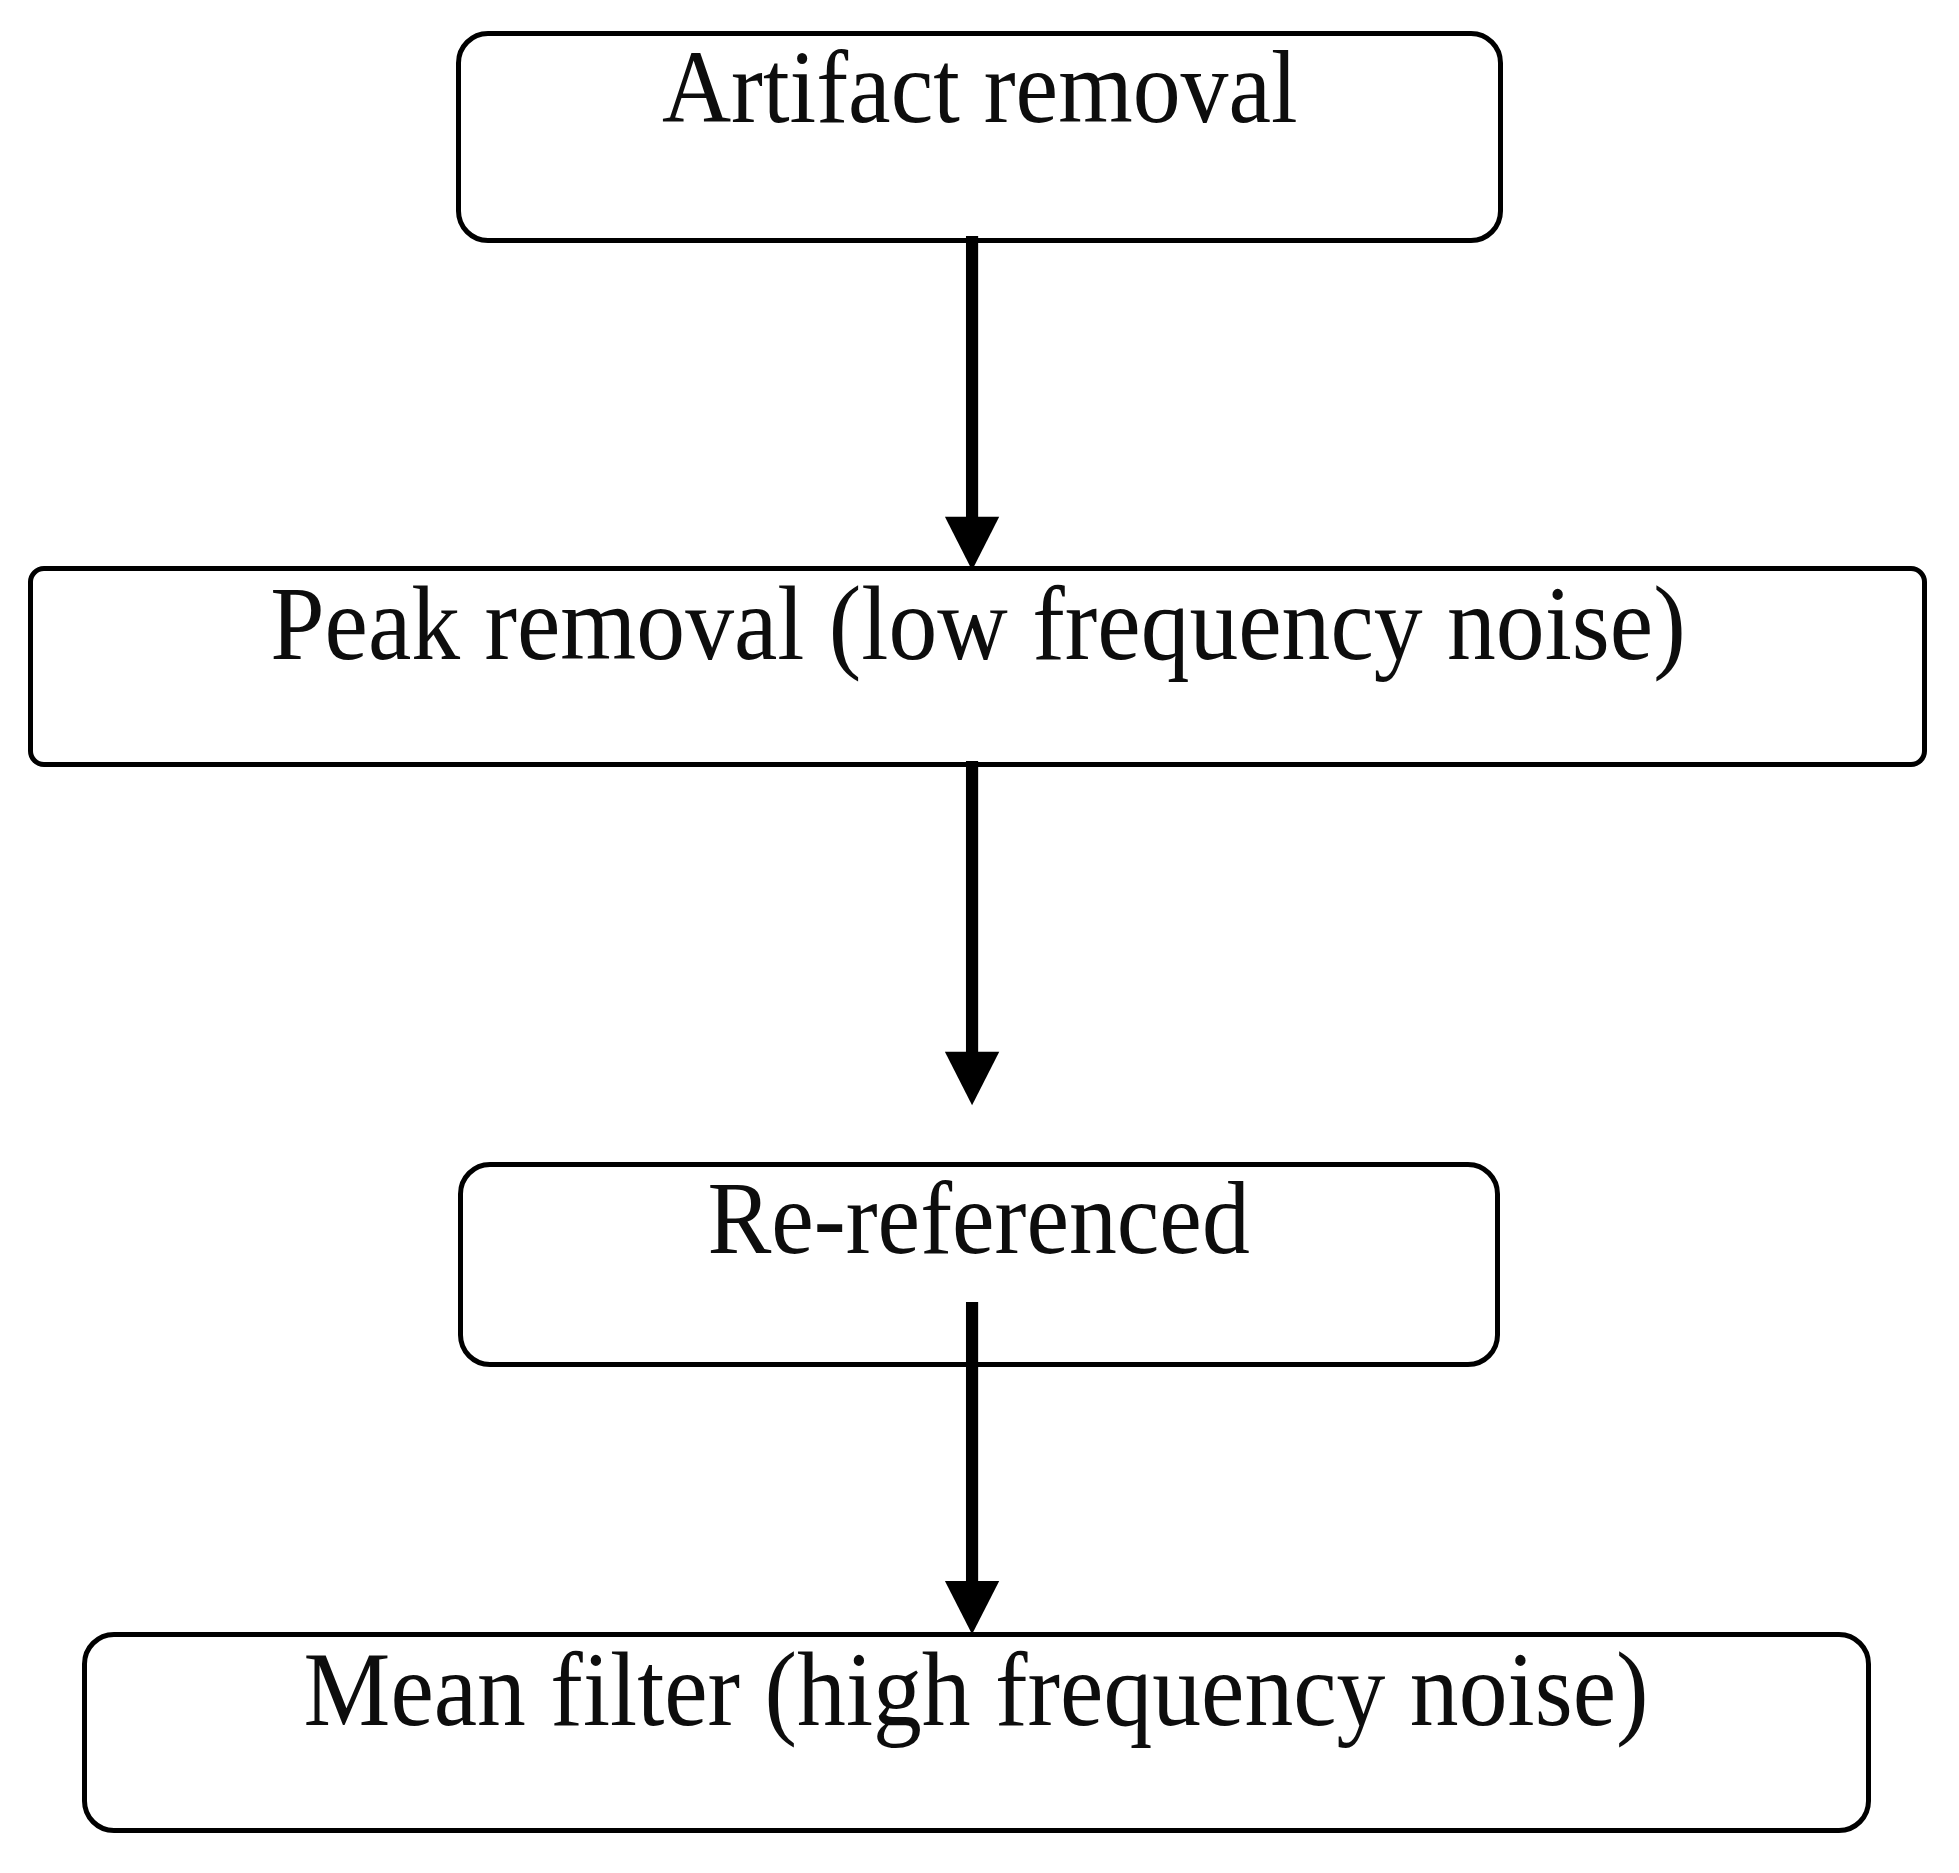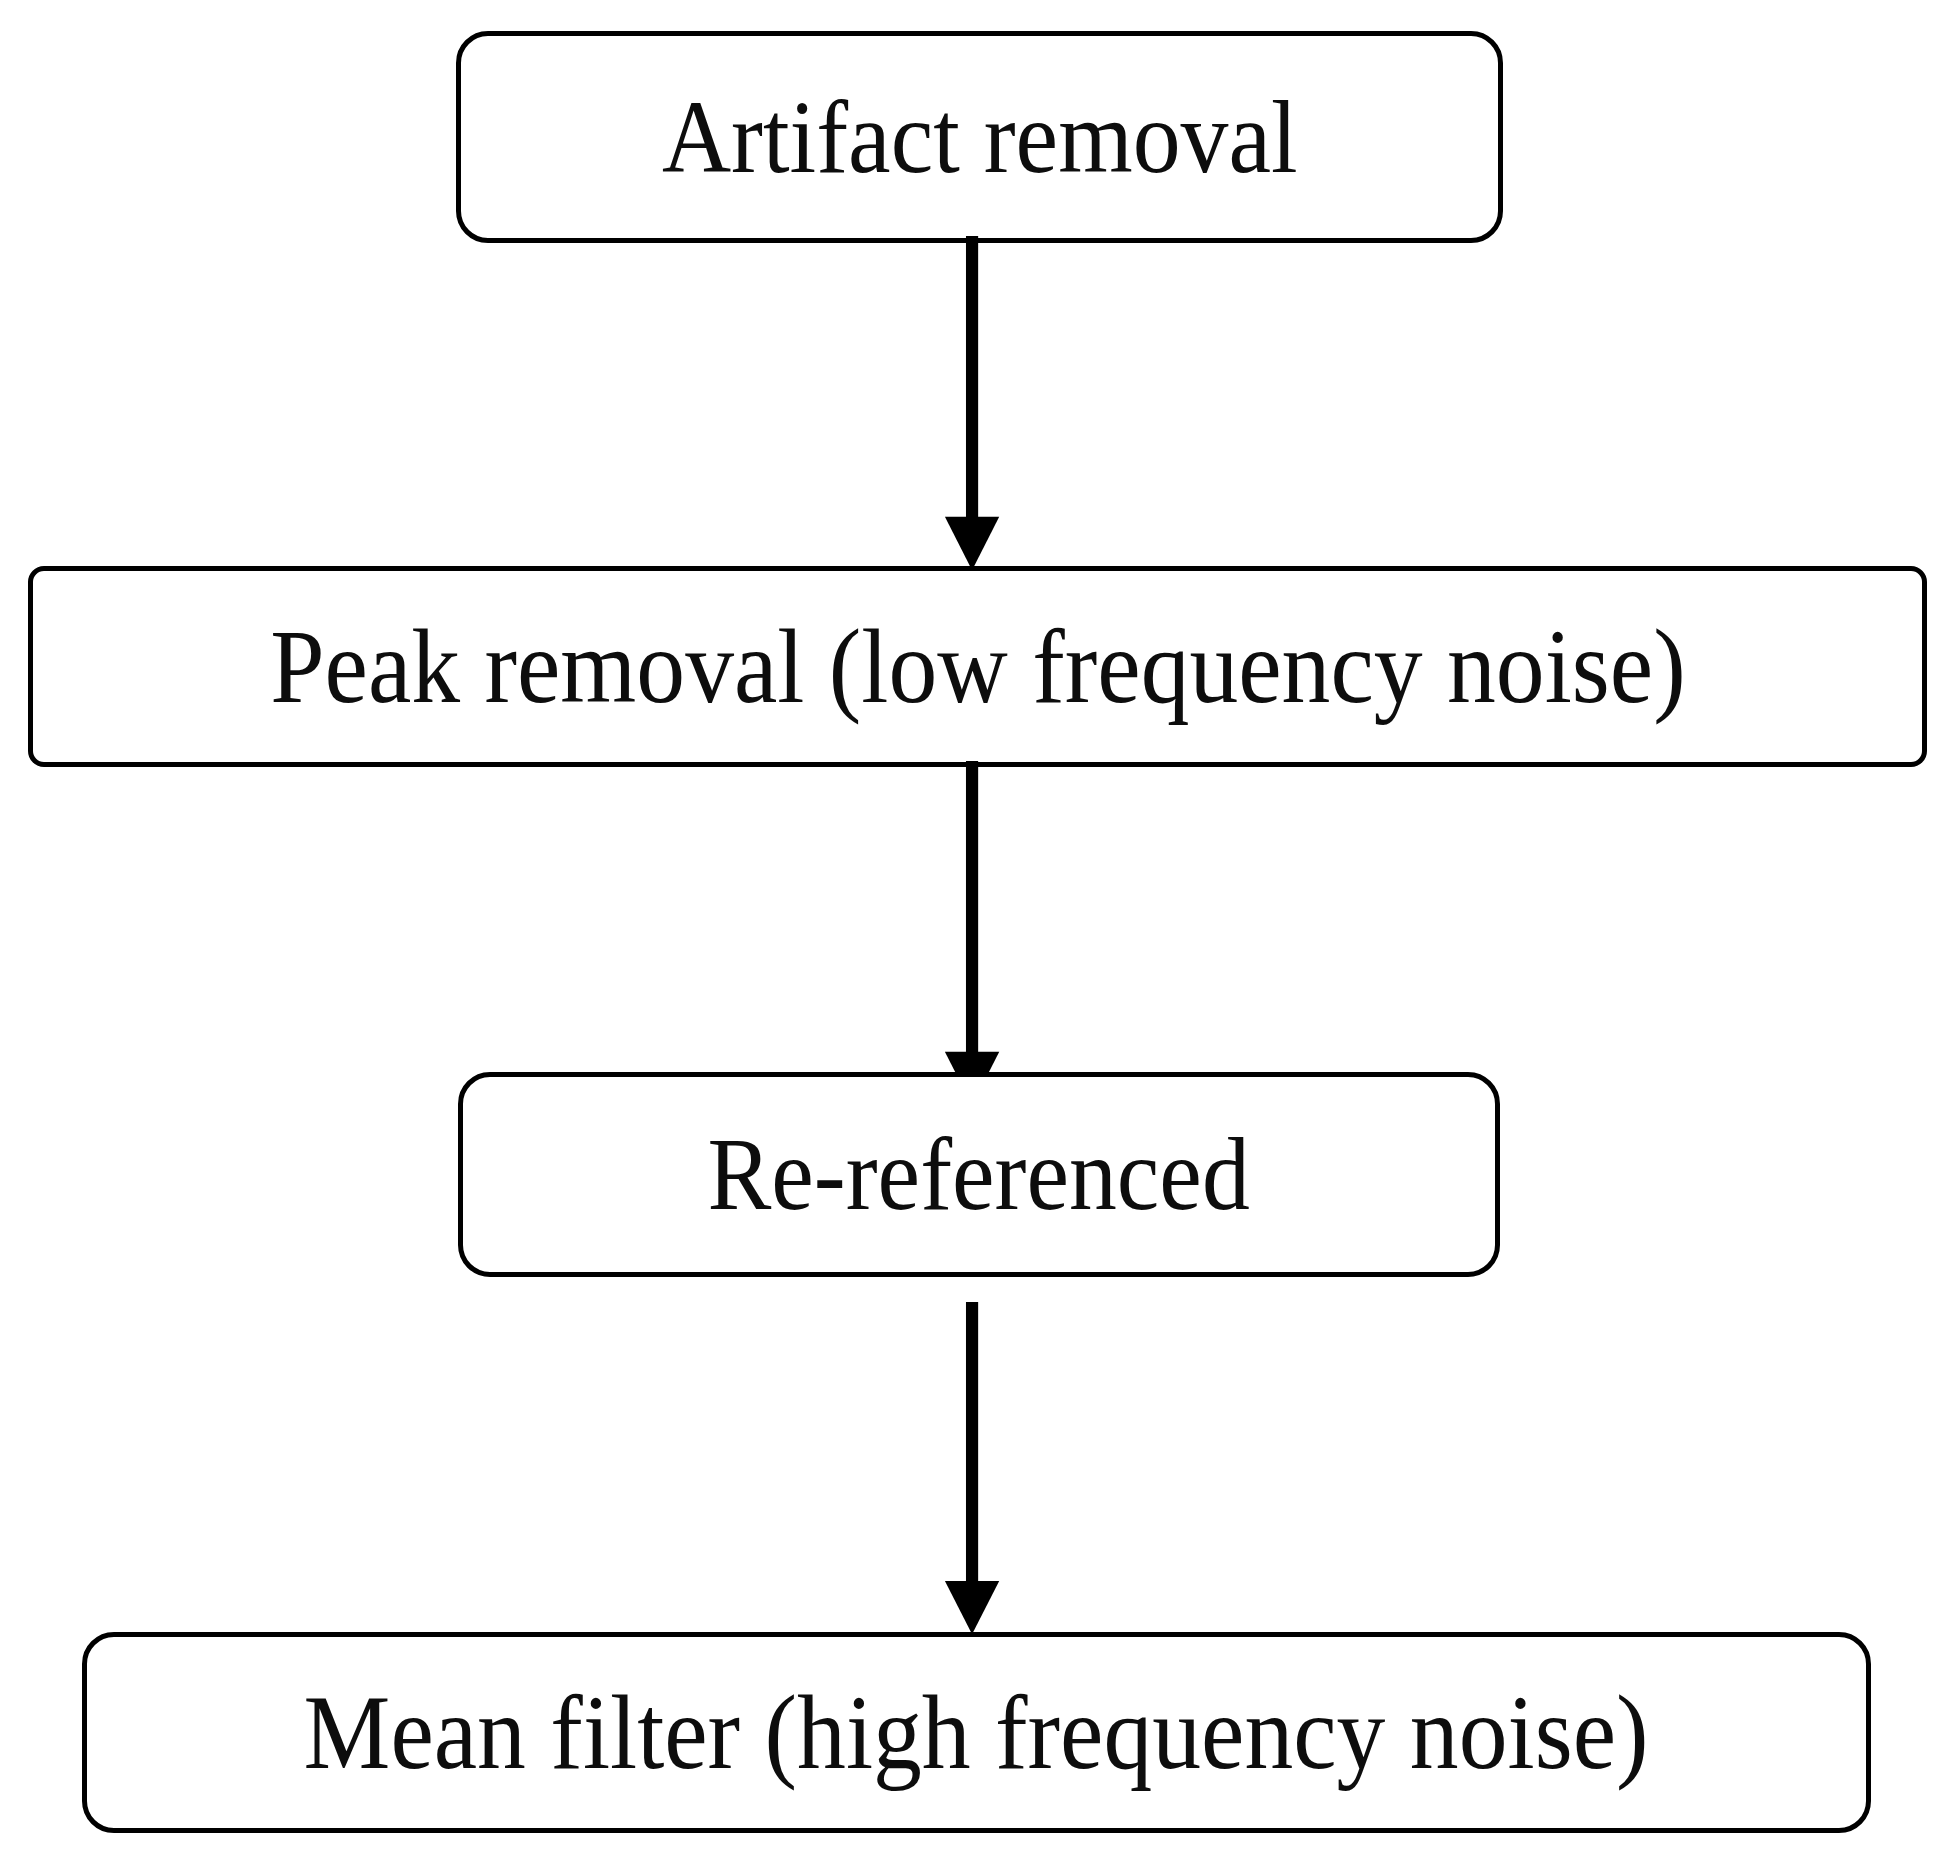--- a/index.html
+++ b/index.html
@@ -18,39 +18,38 @@
   }
 
   
   .node {
     position: absolute;
     box-sizing: border-box;
     background: #ffffff;
     border: 5.6px solid #000000;
     border-radius: 32px;
     display: flex;
-    align-items: center;
     justify-content: center;
     text-align: center;
   }
   .node-label {
     font-family: "Liberation Serif", "DejaVu Serif", serif;
     color: #0d0d0d;
     font-size: 101px;
     line-height: 1.0;
     letter-spacing: 0px;
     white-space: nowrap;
     transform: scaleX(0.93);
     transform-origin: center center;
     -webkit-font-smoothing: none;
   }
 
   #node-1 { left: 456px;  top: 31px;   width: 1047px; height: 212px; }
   #node-2 { left: 28px;   top: 566px;  width: 1899px; height: 201px; border-radius: 16px; }
-  #node-3 { left: 458px;  top: 1072px; width: 1042px; height: 205px; }
+  #node-3 { left: 458px;  top: 1162px; width: 1042px; height: 205px; }
   #node-4 { left: 82px;   top: 1632px; width: 1789px; height: 201px; }
 
   #node-1 .node-label { font-size: 103px; }
   #node-2 .node-label { font-size: 105px; }
   #node-3 .node-label { font-size: 103px; }
   #node-4 .node-label { font-size: 105px; }
 
   
   .connector {
     position: absolute;

